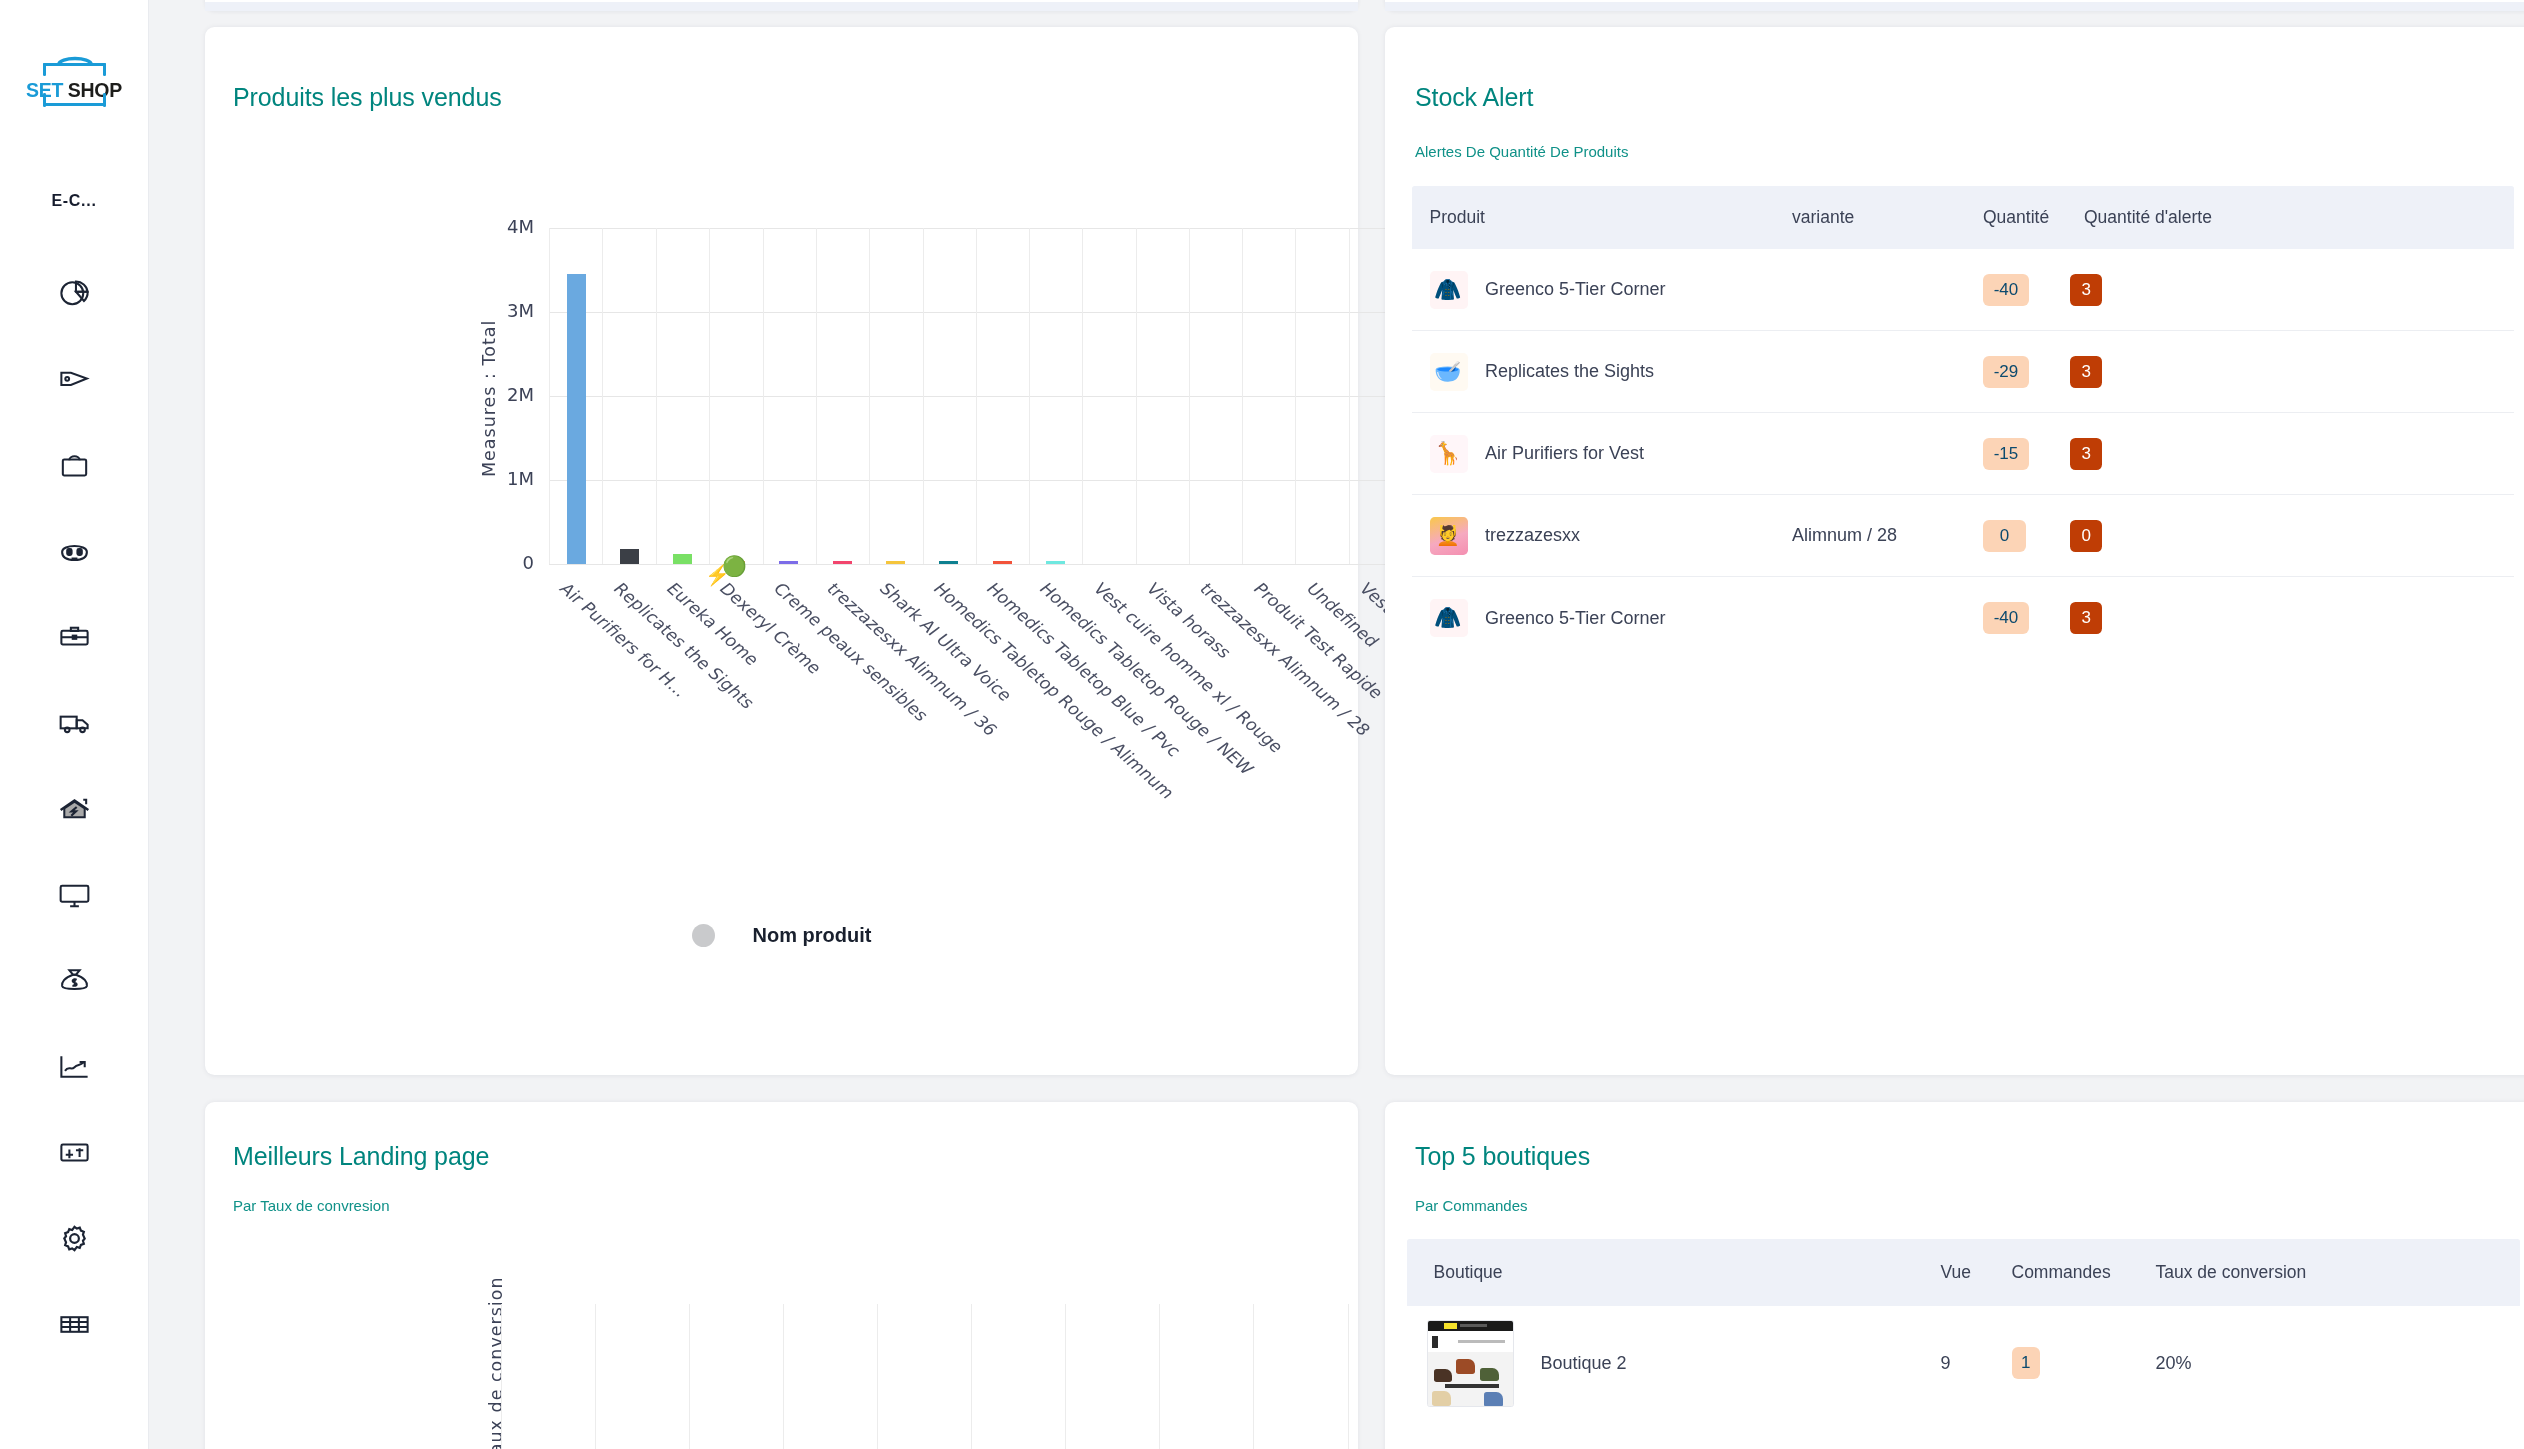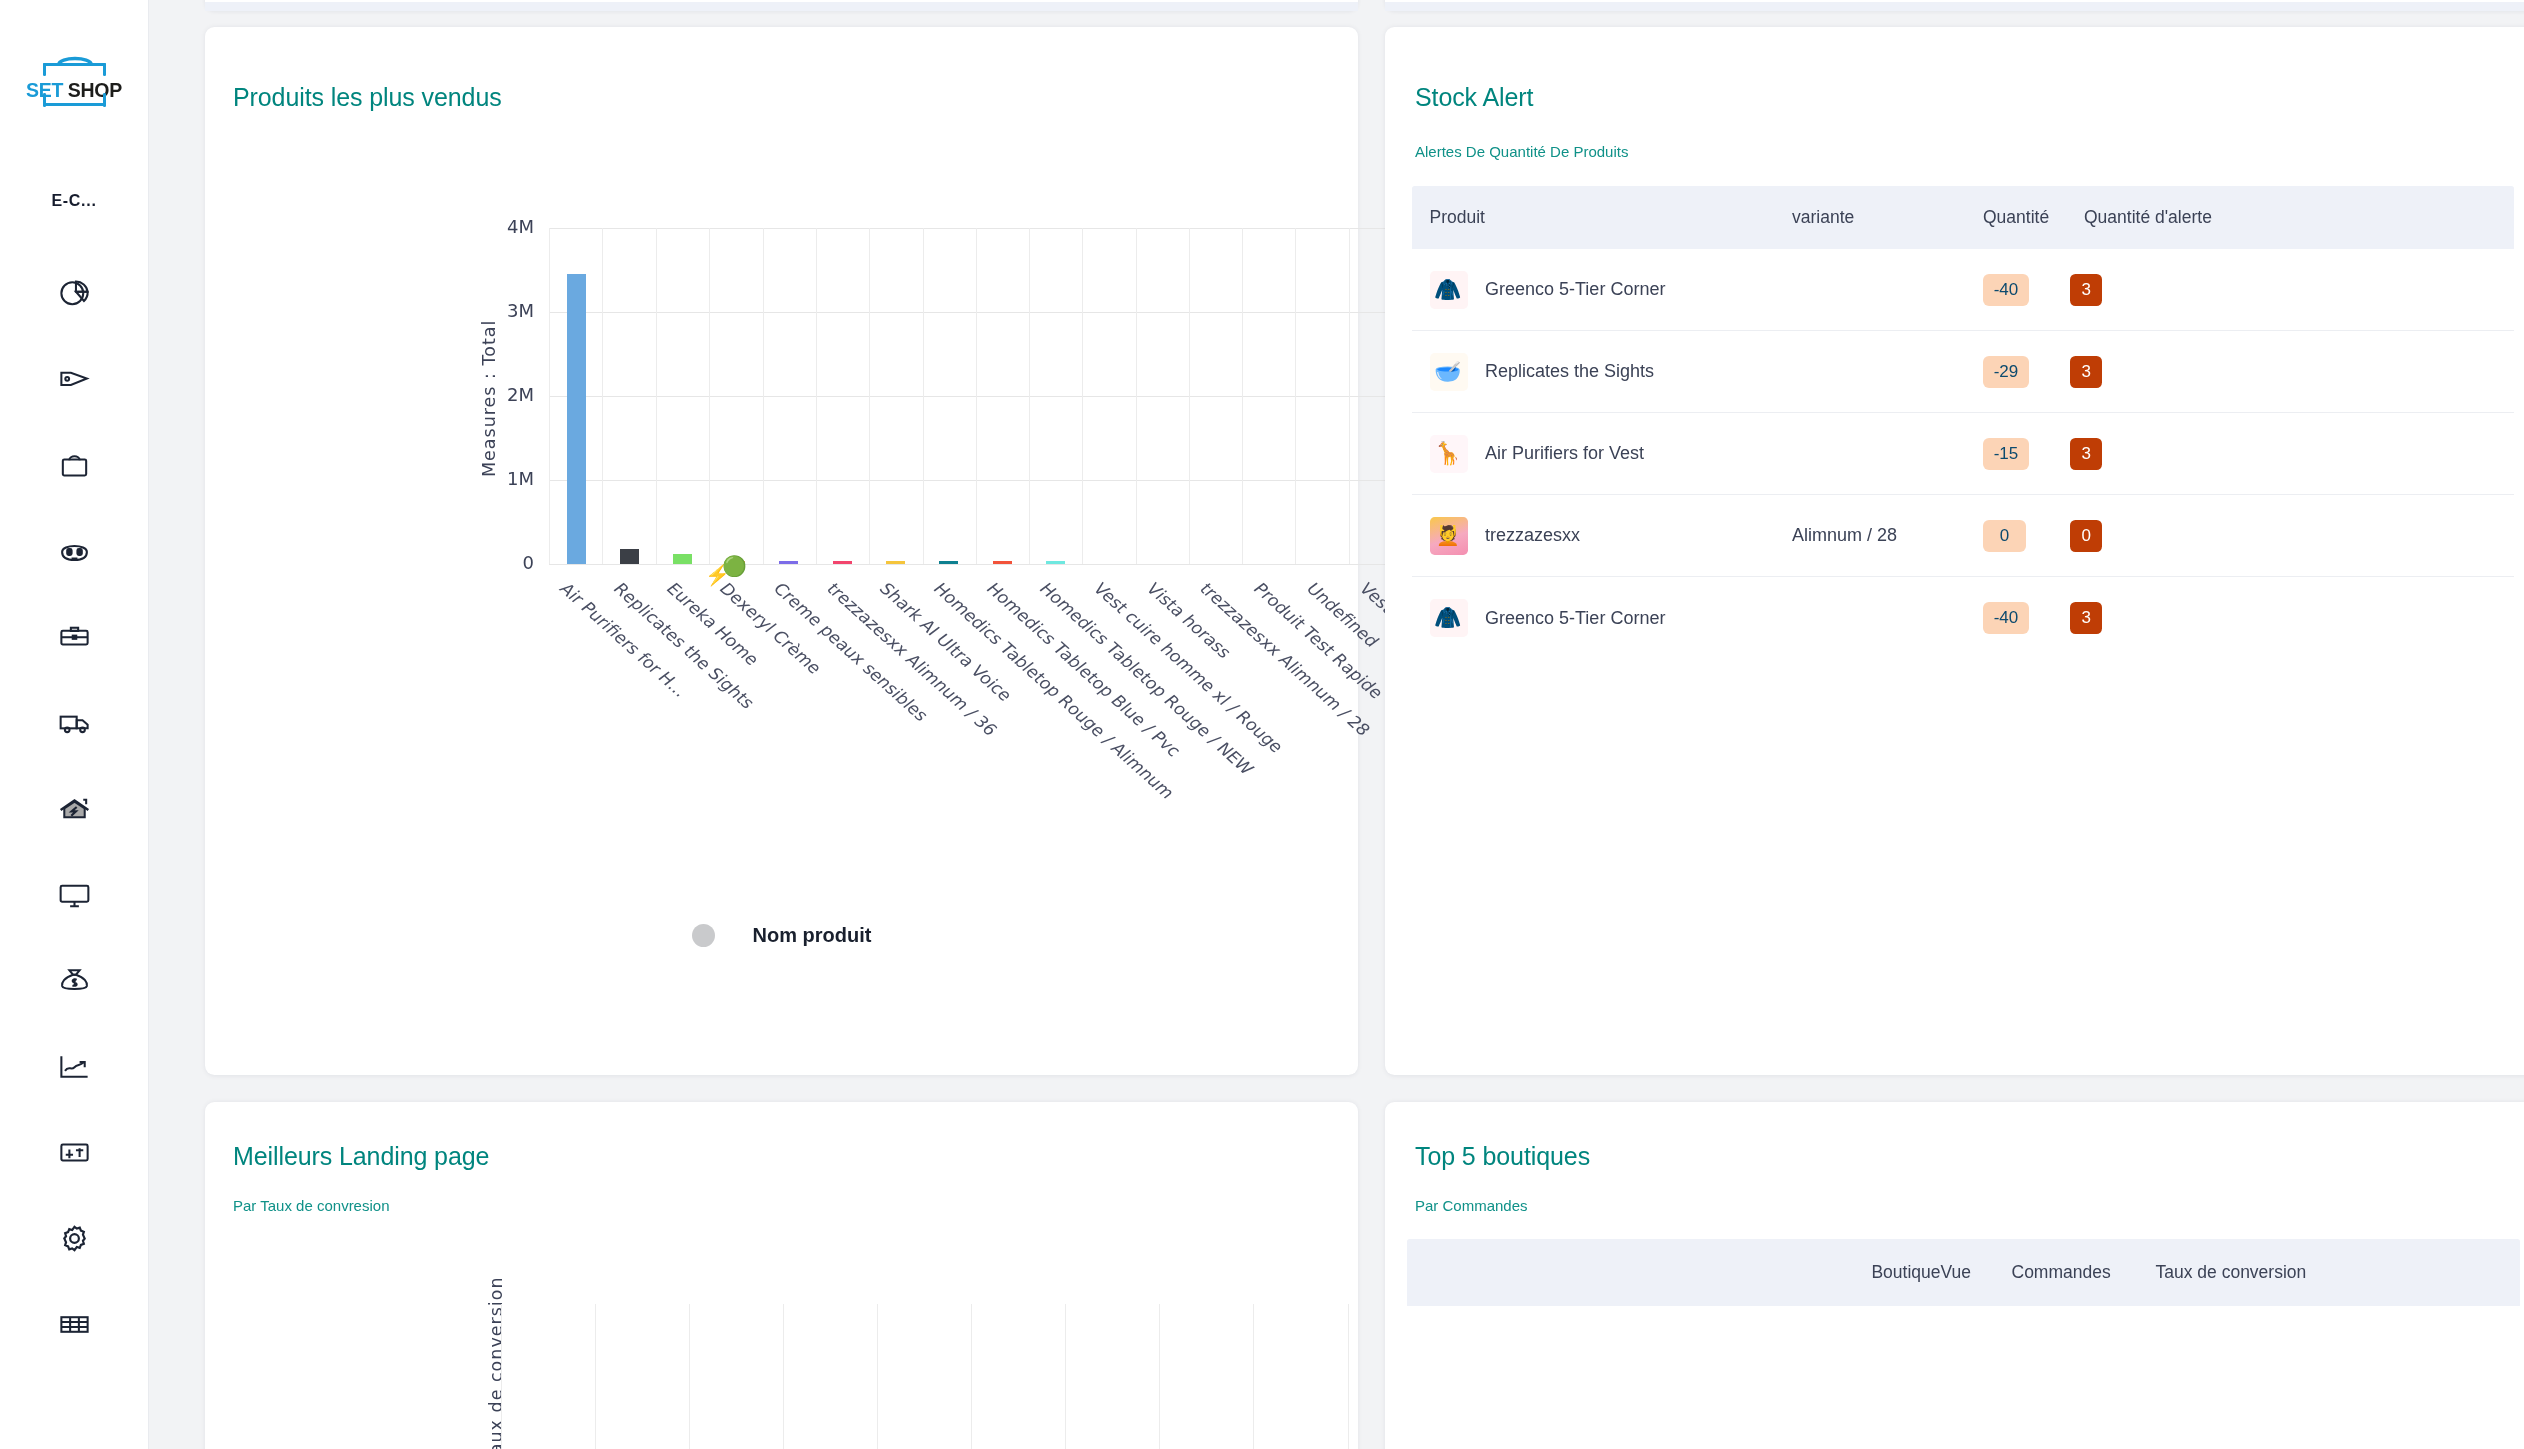--- a/index.html
+++ b/index.html
@@ -493,23 +493,45 @@
         <div class="gridline-v" style="left: 847px;"></div>
       </div>
   </div>
 
   <div class="card" id="card-boutiques">
     <div class="card-title">Top 5 boutiques</div>
     <div class="card-sub">Par Commandes</div>
 
     <div class="tbl" style="top:137px; left:21.5px; right:21.5px;">
       <div class="tbl-head" style="height:67px;">
-        <div class="th c-bout" style="padding-left:27px;display:block;line-height:67px;text-align:right;">Boutique</div>
+        <div class="th c-bout" style="padding-left:27px;display:block;line-height:67px;">Boutique</div>
         <div class="th c-vue">Vue</div>
         <div class="th c-cmd">Commandes</div>
         <div class="th c-taux">Taux de conversion</div>
       </div>
 
+      <div class="tbl-row" style="height:114px; border-bottom:none;">
+        <div class="c-bout">
+          <div class="shopthumb">
+            <div style="position:absolute;left:0;top:0;right:0;height:10.7px;background:#1a1a1a;"></div>
+            <div style="position:absolute;left:16px;top:2px;width:13.4px;height:6.7px;background:#f5e12a;"></div>
+            <div style="position:absolute;left:32px;top:3.4px;width:27px;height:3.4px;background:#5a5a5a;"></div>
+            <div style="position:absolute;left:4px;top:15px;width:6.7px;height:12px;background:#2b2b2b;"></div>
+            <div style="position:absolute;left:30px;top:19px;width:47px;height:3.4px;background:#bbb;"></div>
+            <div style="position:absolute;left:0;top:31px;right:0;bottom:0;background:#f3f3f3;"></div>
+            <div style="position:absolute;left:6.7px;top:48px;width:17.5px;height:13.4px;background:#4a3325;border-radius:2.7px 6.7px 2.7px 2.7px;"></div>
+            <div style="position:absolute;left:28px;top:38px;width:19px;height:15px;background:#9c4b26;border-radius:2.7px 6.7px 2.7px 2.7px;"></div>
+            <div style="position:absolute;left:52px;top:47px;width:19px;height:13.4px;background:#4f6138;border-radius:2.7px 6.7px 2.7px 2.7px;"></div>
+            <div style="position:absolute;left:4px;top:70px;width:19px;height:15px;background:#e3cfa6;border-radius:2.7px 6.7px 2.7px 2.7px;"></div>
+            <div style="position:absolute;left:56px;top:71px;width:19px;height:15px;background:#5b7fb5;border-radius:2.7px 6.7px 2.7px 2.7px;"></div>
+            <div style="position:absolute;left:17.5px;top:63px;width:54px;height:4px;background:#333;font-size:3.4px;"></div>
+          </div>
+          <div class="prodname">Boutique 2</div>
+        </div>
+        <div class="c-vue">9</div>
+        <div class="c-cmd"><span class="pill-qty" style="min-width:23px;padding:6px 9.4px;">1</span></div>
+        <div class="c-taux">20%</div>
+      </div>
     </div>
   </div>
 
 </div>
 
 
 </body></html>

